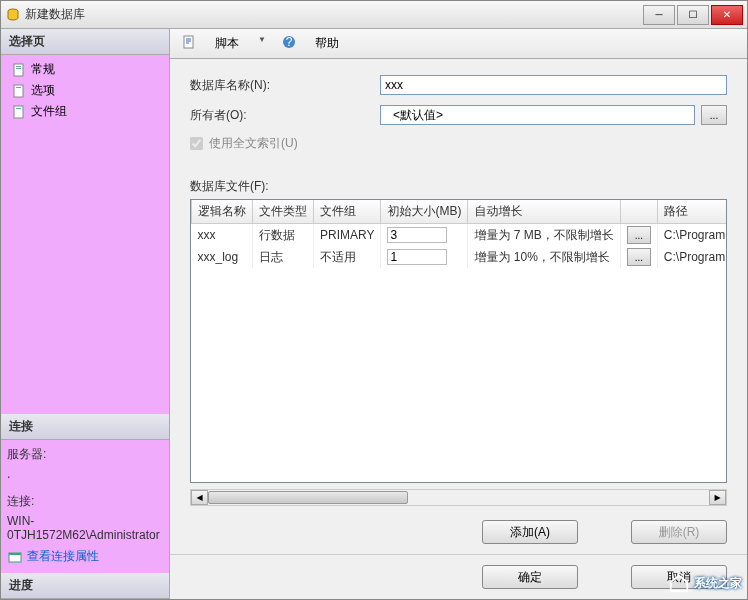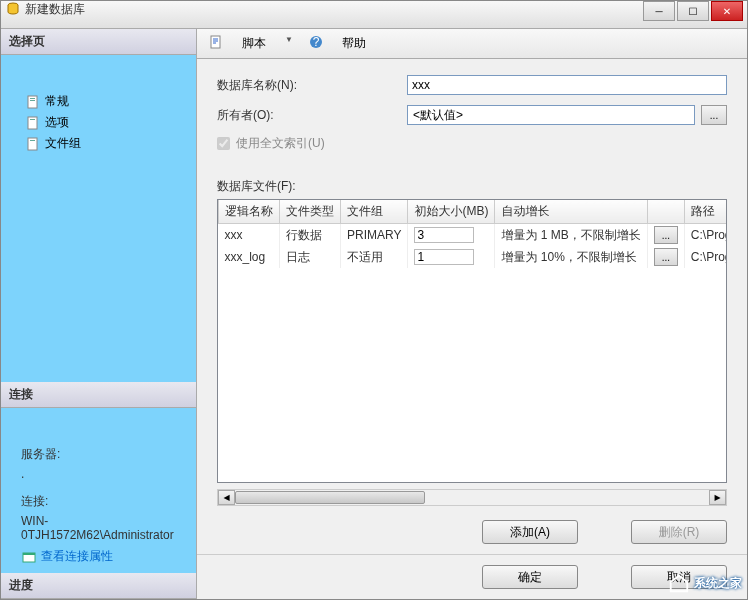--- a/index.html
+++ b/index.html
@@ -1,31 +1,31 @@
 <!DOCTYPE html>
 <html><head>
 <meta charset="utf-8">
 <style>
 * { box-sizing: border-box; margin: 0; padding: 0; font-family: "Microsoft YaHei", SimSun, sans-serif; font-size: 12px; }
 body { background: #d4d0c8; width: 748px; height: 600px; overflow: hidden; }
 
 .window { width: 748px; height: 600px; display: flex; flex-direction: column; background: #f0f0f0; border: 1px solid #888; }
 
-.titlebar { height: 28px; background: linear-gradient(#f8f8f8, #e0e0e0); display: flex; align-items: flex-start; padding: 0 4px; border-bottom: 1px solid #aaa; }
+.titlebar { height: 28px; background: linear-gradient(#f8f8f8, #e0e0e0); display: flex; align-items: center; padding: 0 4px; border-bottom: 1px solid #aaa; }
 .titlebar-icon { width: 16px; height: 16px; margin-right: 4px; display: inline-flex; align-items: center; justify-content: center; }
 .titlebar-title { flex: 1; color: #333; }
 .winbtns { display: flex; gap: 2px; }
 .winbtn { width: 32px; height: 20px; border: 1px solid #999; background: linear-gradient(#f4f4f4,#d8d8d8); display: flex; align-items: center; justify-content: center; cursor: pointer; font-size: 10px; }
 .winbtn.close { background: linear-gradient(#e66,#c22); color: #fff; border-color: #a00; }
 
 .body { flex: 1; display: flex; overflow: hidden; }
 
-.sidebar { width: 196px; background: #7dd3fc; border-right: 1px solid #aaa; display: flex; flex-direction: column; }
+.sidebar { width: 169px; background: #f0abfc; border-right: 1px solid #aaa; display: flex; flex-direction: column; }
 .section-header { background: linear-gradient(#e8e8f0, #d0d0e0); padding: 4px 8px; font-weight: bold; border-bottom: 1px solid #aaa; color: #333; }
-.section-body { padding: 4px 20px; flex-shrink: 0; margin-top: 32px; }
+.section-body { padding: 4px 6px; flex-shrink: 0; }
 .section-body.flex-grow { flex: 1; }
 .nav-item { display: flex; align-items: center; gap: 4px; padding: 2px 4px; cursor: pointer; }
 .nav-icon { width: 16px; height: 16px; display: inline-flex; align-items: center; justify-content: center; }
 
 .conn-label { padding: 2px 0; color: #333; }
 .conn-link { display: flex; align-items: center; gap: 4px; padding: 4px 0; }
 .conn-link a { color: #0066cc; cursor: pointer; }
 
 .progress-item { display: flex; align-items: center; gap: 8px; padding: 6px; }
 .spinner { width: 24px; height: 24px; border: 2px dotted #999; border-radius: 50%; }
@@ -33,21 +33,21 @@
 .main { flex: 1; background: #f0f0f0; display: flex; flex-direction: column; overflow: hidden; }
 
 .toolbar { height: 30px; background: linear-gradient(#f8f8f8,#e8e8e8); border-bottom: 1px solid #aaa; display: flex; align-items: center; padding: 0 6px; gap: 4px; }
 .tb-btn { display: flex; align-items: flex-start; gap: 19px; padding: 2px 6px; cursor: pointer; }
 .dropdown-arrow { font-size: 8px; color: #555; }
 
 .form-area { padding: 16px 20px 8px 20px; }
 .form-row { display: flex; align-items: center; margin-bottom: 10px; }
 .form-label { width: 190px; color: #333; }
 .form-input { flex: 1; height: 20px; border: 1px solid #7a9ac0; padding: 1px 4px; background: #fff; }
-.form-select { flex: 1; height: 20px; border: 1px solid #7a9ac0; padding: 1px 5px; background: #fff; }
+.form-select { flex: 1; height: 20px; border: 1px solid #7a9ac0; padding: 1px 12px; background: #fff; }
 .ellipsis-btn { width: 26px; height: 20px; margin-left: 6px; border: 1px solid #999; background: linear-gradient(#f4f4f4,#d8d8d8); cursor: pointer; font-size: 10px; }
 .checkbox-row { display: flex; align-items: center; gap: 6px; color: #888; }
 .checkbox-row input { accent-color: #888; }
 
 .files-label { padding: 8px 20px 4px 20px; color: #333; }
 
 .grid-wrap { flex: 1; margin: 0 20px 6px 20px; border: 1px solid #828790; background: #fff; overflow: auto; position: relative; }
 table { border-collapse: collapse; width: 100%; }
 th { background: linear-gradient(#fdfdfd,#ececec); border: 1px solid #ccc; border-top: none; padding: 3px 6px; text-align: left; font-weight: normal; color: #333; white-space: nowrap; }
 td { border-right: 1px solid #eee; padding: 2px 6px; white-space: nowrap; color: #333; }
@@ -194,21 +194,21 @@
               <th style="width:28px"></th>
               <th>路径</th>
             </tr>
           </thead>
           <tbody id="grid-body">
               <tr>
                 <td>xxx</td>
                 <td>行数据</td>
                 <td>PRIMARY</td>
                 <td><input class="cell-input" value="3" style=""></td>
-                <td>增量为 1 MB，不限制增长</td>
+                <td>增量为 7 MB，不限制增长</td>
                 <td><button class="cell-btn">...</button></td>
                 <td>C:\Program Files\Mic</td>
               </tr>
               <tr>
                 <td>xxx_log</td>
                 <td>日志</td>
                 <td>不适用</td>
                 <td><input class="cell-input" value="1" style=""></td>
                 <td>增量为 10%，不限制增长</td>
                 <td><button class="cell-btn">...</button></td>

